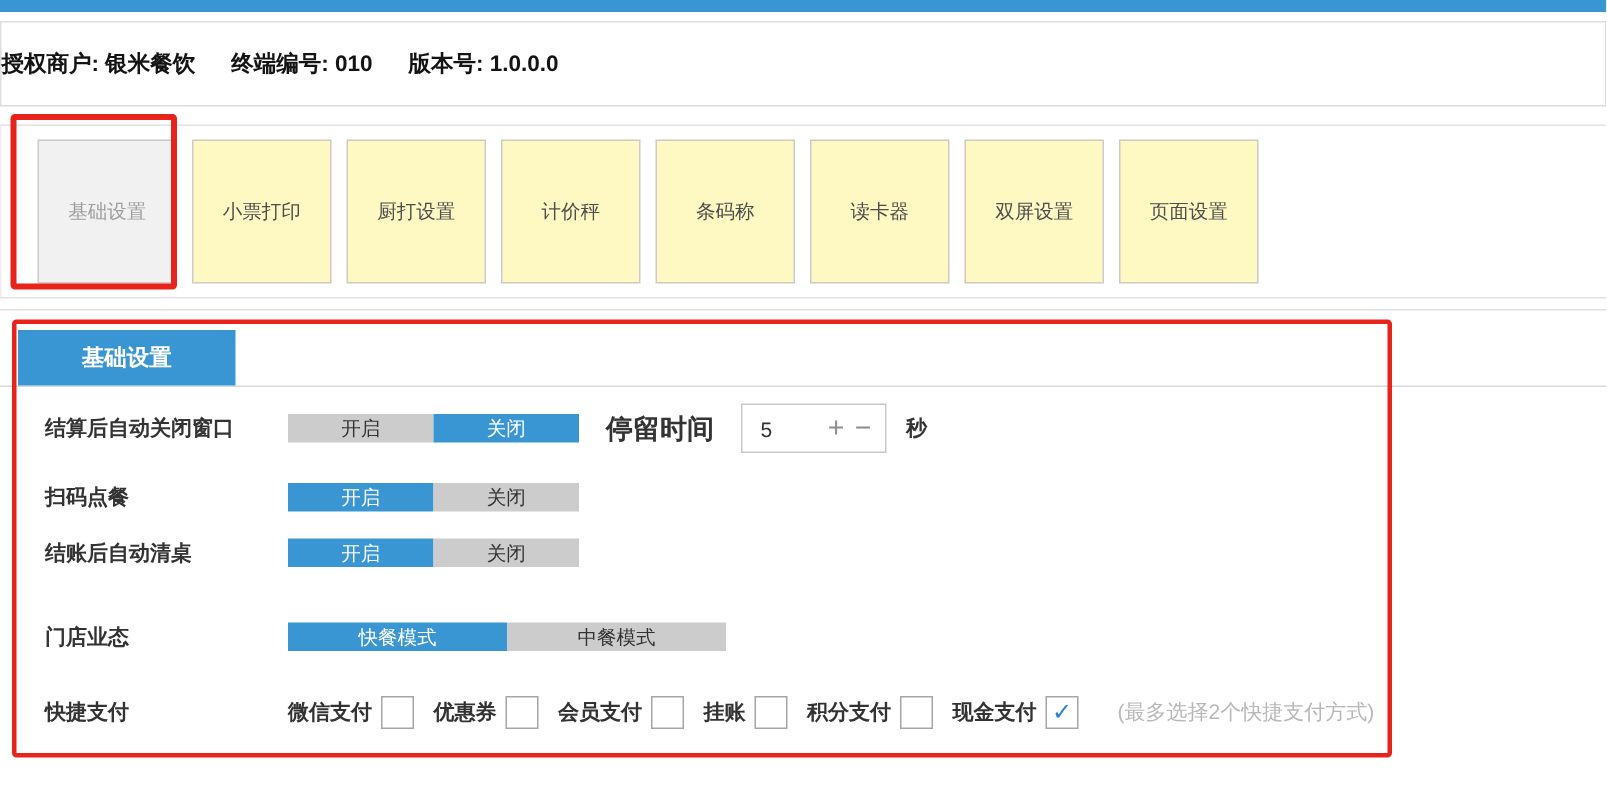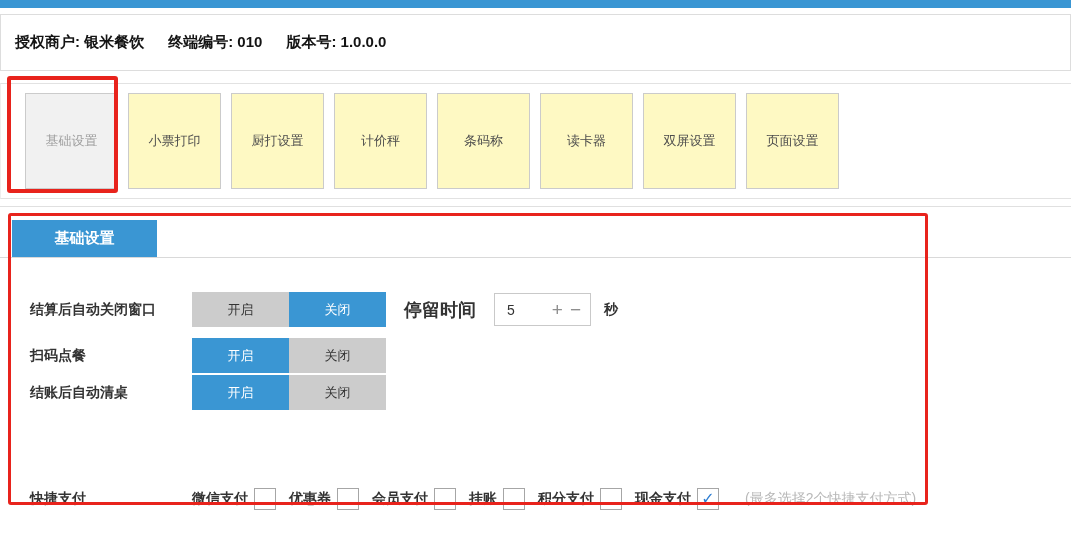--- a/index.html
+++ b/index.html
@@ -9,21 +9,21 @@
     position:relative; width:1071px; height:533px;
     background:#ffffff; overflow:hidden;
   }
   
   .topbar { position:absolute; left:0; top:0; width:100%; height:8px; background:#3a96d3; }
 
   
   .header-bar {
     position:absolute; left:0; top:14px; width:100%; height:57px;
     border:1px solid #dddddd; background:#fff;
-    display:flex; align-items:center; gap:24px; padding-left:14px;
+    display:flex; align-items:center; gap:24px; 
     font-size:15px; font-weight:bold; color:#141414;
   }
 
   
   .tabs-wrap {
     position:absolute; left:0; top:83px; width:100%; height:116px;
     border-top:1px solid #e2e2e2; border-bottom:1px solid #e2e2e2;
     border-left:1px solid #eeeeee; background:#fff;
   }
   .tabs-inner { display:flex; gap:10px; padding:9px 0 0 24px; }
@@ -42,26 +42,26 @@
   
   .subtab {
     position:absolute; left:12px; top:220px; width:145px; height:37px;
     background:#3a96d3; color:#ffffff; font-size:15px; font-weight:bold;
     display:flex; align-items:center; justify-content:center; cursor:default;
   }
 
   
   .row {
     position:absolute; left:30px; height:35px;
-    display:flex; align-items:center;margin-top:24px;
+    display:flex; align-items:center;
   }
   .row-label { width:162px; font-size:14px; font-weight:bold; color:#333333; }
   .seg-group { display:flex; }
   .seg {
-    width:97px; height:35px; border:none;
+    width:97px; height:19px; border:none;
     display:flex; align-items:center; justify-content:center;
     font-size:13px; background:#cccccc; color:#333333; cursor:pointer;
     font-family:inherit;
   }
   .seg.selected { background:#3a96d3; color:#ffffff; }
   .seg.wide { width:146px; }
 
   
   .stay-label { margin-left:18px; font-size:18px; font-weight:bold; color:#333333; }
   .stepper {
@@ -144,20 +144,27 @@
   </div>
 
   <div class="row" style="top:351px">
     <div class="row-label">结账后自动清桌</div>
     <div class="seg-group">
       <button class="seg selected">开启</button>
       <button class="seg">关闭</button>
     </div>
   </div>
 
+  <div class="row" style="top:407px">
+    <div class="row-label">门店业态</div>
+    <div class="seg-group">
+      <button class="seg wide selected">快餐模式</button>
+      <button class="seg wide">中餐模式</button>
+    </div>
+  </div>
 
   <div class="row" style="top:457px">
     <div class="row-label">快捷支付</div>
     <div class="pay-items">
       <div class="pay-item">
         <span class="pay-label">微信支付</span>
         <span class="checkbox"></span>
       </div>
       <div class="pay-item">
         <span class="pay-label">优惠券</span>

